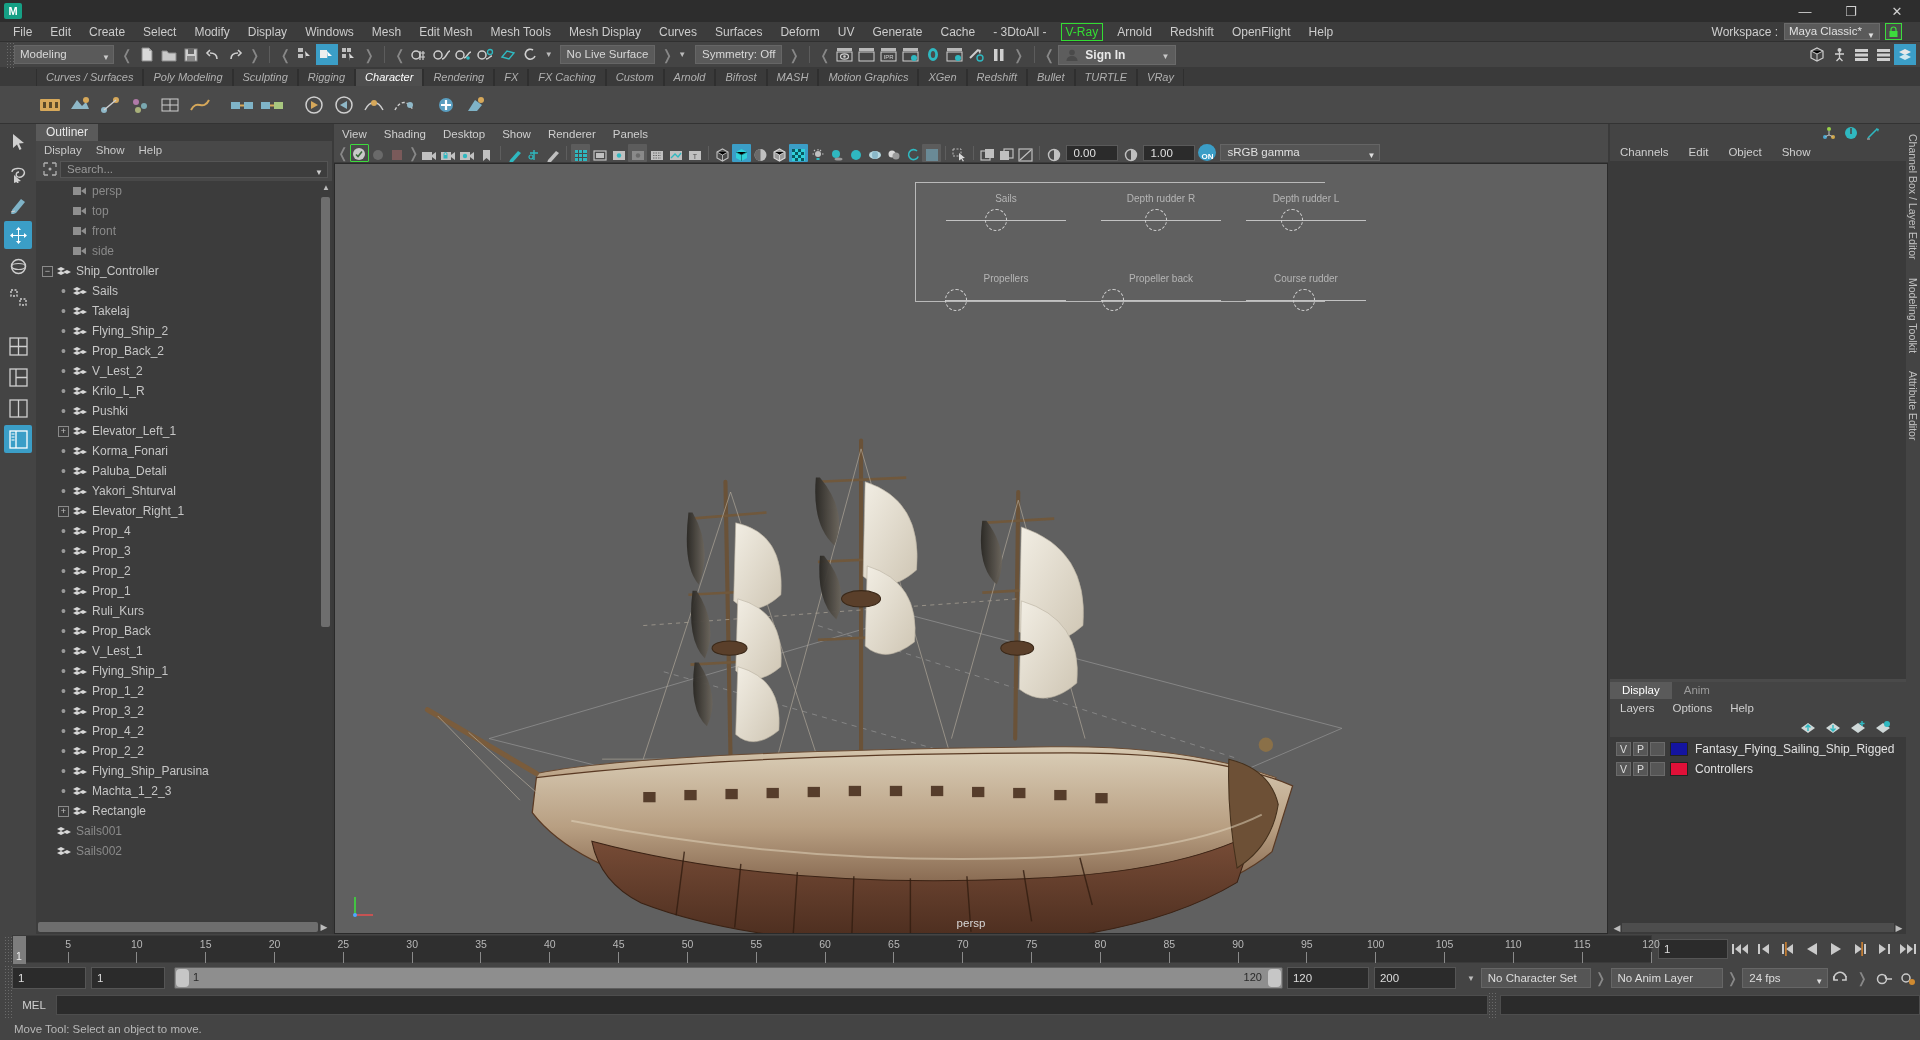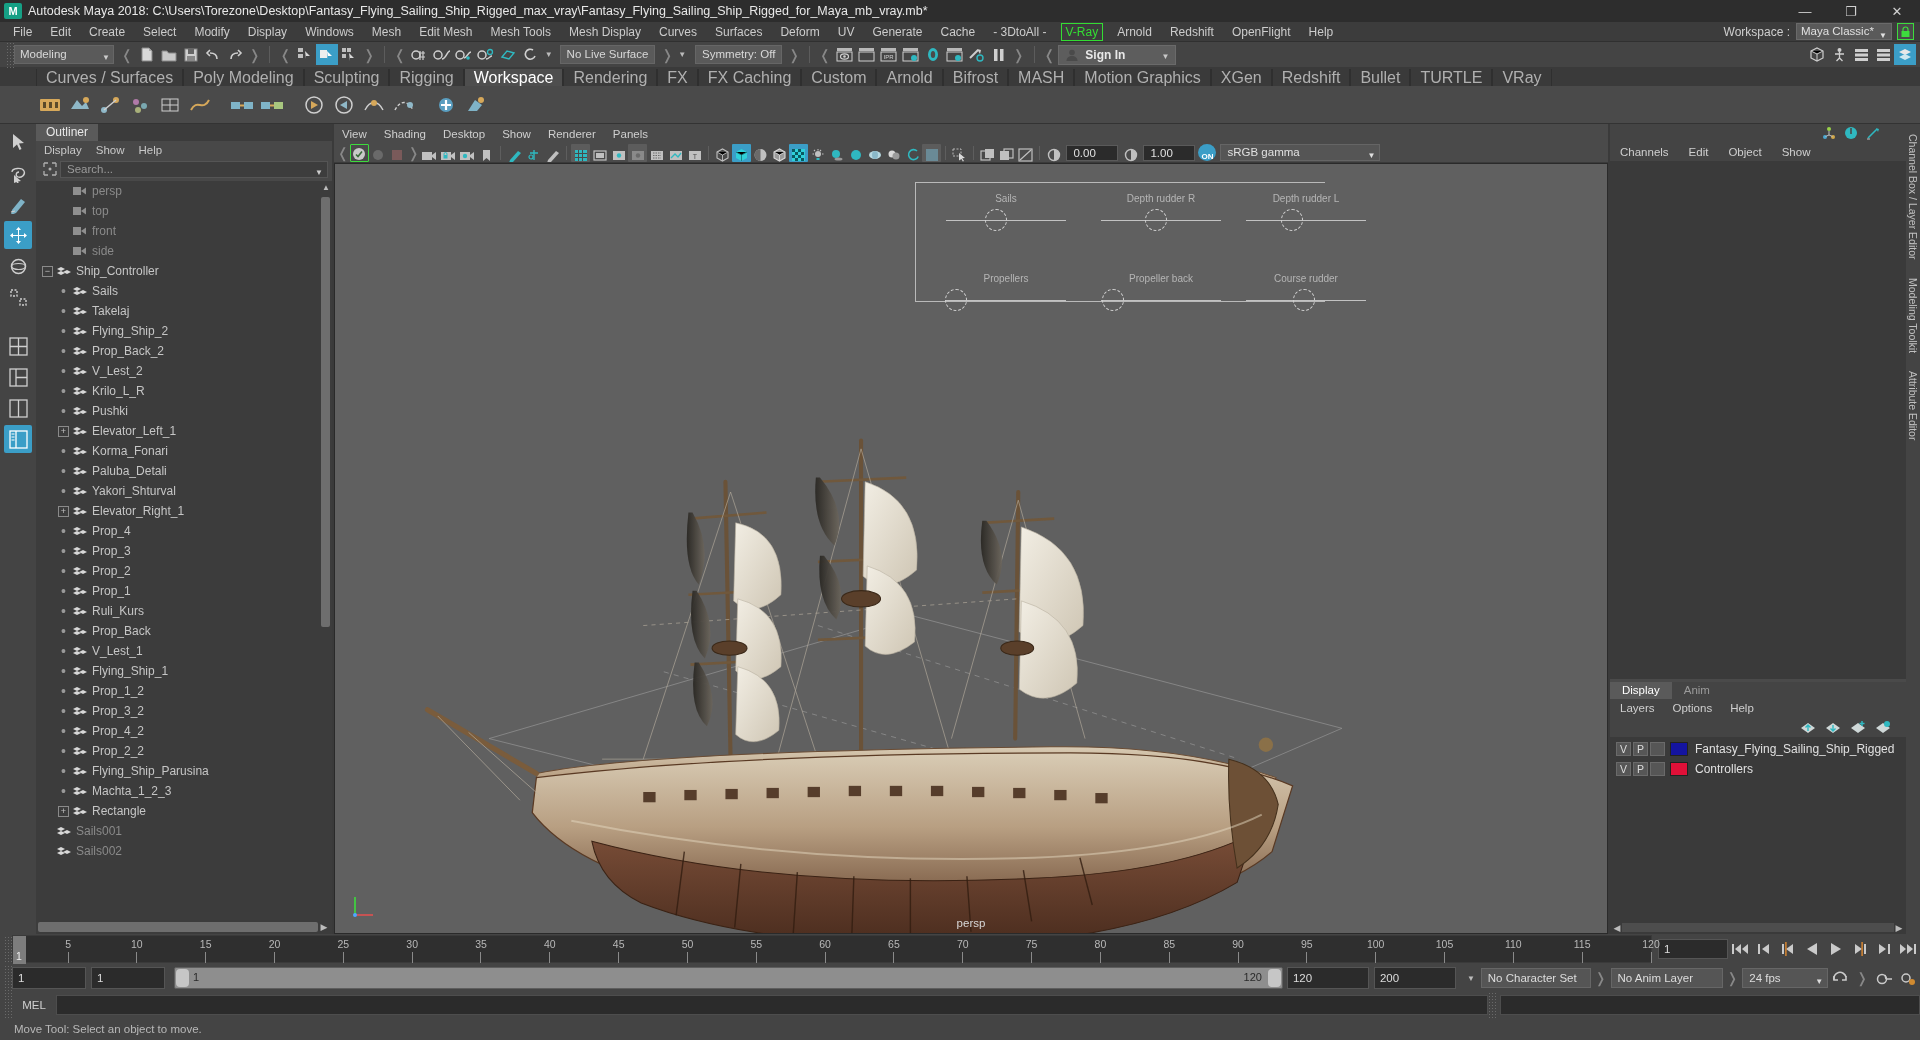--- a/index.html
+++ b/index.html
@@ -19,21 +19,21 @@
   .title-text { font-size:12.5px; color:#e8e8e8; white-space:nowrap; }
   .title-spacer{flex:1;}
   .win-btn { width:46px;height:22px; display:flex;align-items:center;justify-content:center;
              color:#d0d0d0; font-size:13px; }
 
   
   .menubar { height:20px; background:#3c3c3c; display:flex; align-items:center; flex:0 0 20px; padding-left:4px;
              border-bottom:1px solid #303030; }
   .menu-item { padding:0 9px; line-height:20px; font-size:12px; color:#cccccc; white-space:nowrap;}
   .menu-item.vray { color:#33dd33; border:1px solid #33dd33; padding:0 4px; line-height:16px; margin:0 5px;}
-  .menubar-right{ margin-left:auto; display:flex; align-items:center; padding-right:6px;}
+  .menubar-right{ margin-left:auto; display:flex; align-items:center; padding-right:18px;}
   .ws-label{ font-size:12px; color:#cfcfcf; margin-right:6px;}
   .ws-select{ width:96px;height:17px;background:#5a5a5a;border:1px solid #6a6a6a;
               font-size:11.5px;color:#e0e0e0;line-height:15px;padding-left:4px;position:relative;}
   .ws-select .caret{position:absolute;right:4px;top:4px;}
   .ws-lock{ width:17px;height:17px;margin-left:5px;border:1px solid #3ddc3d;background:#4a4a4a;
             display:flex;align-items:center;justify-content:center;}
 
   
   .statusline { height:26px; background:#444; display:flex;align-items:center; flex:0 0 26px; padding-left:6px;
                 border-bottom:1px solid #3a3a3a;}
@@ -46,22 +46,22 @@
          color:#cfcfcf; }
   .ico.sel { background:#3b9ec7; }
   .sl-field{ height:19px;background:#5a5a5a;border:1px solid #666;font-size:11.5px;color:#d8d8d8;
              line-height:17px;padding:0 6px;margin:0 3px;}
   .sl-signin{ height:20px;background:#5d5d5d;border:1px solid #6a6a6a;display:flex;align-items:center;
               padding:0 6px;width:118px;position:relative;}
   .statusline-right{margin-left:auto;display:flex;align-items:center;padding-right:4px;}
 
   
   .shelftabs { height:18px;background:#3a3a3a;display:flex;align-items:flex-end;flex:0 0 18px;padding-left:36px;}
-  .shelftab { font-size:16px;color:#b0b0b0;padding:0 9px;line-height:17px;height:17px;
-              border-left:1px solid #2f2f2f;border-right:1px solid #2f2f2f;white-space:nowrap;}
+  .shelftab { font-size:11px;color:#b0b0b0;padding:0 9px;line-height:17px;height:17px;
+              border-left:1px solid #2f2f2f;border-right:1px solid #2f2f2f;white-space:nowrap;font-style:italic;}
   .shelftab.active{ background:#4e4e4e;color:#ffffff;}
   .shelfbar { height:38px;background:#4a4a4a;display:flex;align-items:center;flex:0 0 38px;padding-left:36px;
               border-bottom:1px solid #333;}
   .shelf-ico{ width:27px;height:27px;margin-right:3px;border-radius:2px;position:relative;
               display:flex;align-items:center;justify-content:center;}
   .shelf-gap{ width:12px; }
 
   
   .mainrow { flex:1 1 auto; display:flex; min-height:0; }
   .toolbox { width:36px;background:#444;display:flex;flex-direction:column;align-items:center;
@@ -187,21 +187,20 @@
   .caret{ font-size:8px; }
   svg{display:block;}
 </style>
 </head>
 <body>
 
 <div class="app">
 
   <div class="titlebar">
     <div class="title-logo">M</div>
-    <div class="title-text">Autodesk Maya 2018: C:\Users\Torezone\Desktop\Fantasy_Flying_Sailing_Ship_Rigged_max_vray\Fantasy_Flying_Sailing_Ship_Rigged_for_Maya_mb_vray.mb*</div>
     <div class="title-spacer"></div>
     <div class="win-btn">—</div>
     <div class="win-btn">❐</div>
     <div class="win-btn close">✕</div>
   </div>
 
   <div class="menubar">
     <div id="menu-items" style="display:flex;align-items:center;">
         <div class="menu-item">File</div>
         <div class="menu-item">Edit</div>
@@ -450,21 +449,21 @@
         </div>
     </div>
   </div>
 
   <div class="shelftabs">
     <div id="shelf-tabs" style="display:flex;align-items:flex-end;">
         <div class="shelftab">Curves / Surfaces</div>
         <div class="shelftab">Poly Modeling</div>
         <div class="shelftab">Sculpting</div>
         <div class="shelftab">Rigging</div>
-        <div class="shelftab active">Workspace</div>
+        <div class="shelftab active">Character</div>
         <div class="shelftab">Rendering</div>
         <div class="shelftab">FX</div>
         <div class="shelftab">FX Caching</div>
         <div class="shelftab">Custom</div>
         <div class="shelftab">Arnold</div>
         <div class="shelftab">Bifrost</div>
         <div class="shelftab">MASH</div>
         <div class="shelftab">Motion Graphics</div>
         <div class="shelftab">XGen</div>
         <div class="shelftab">Redshift</div>

